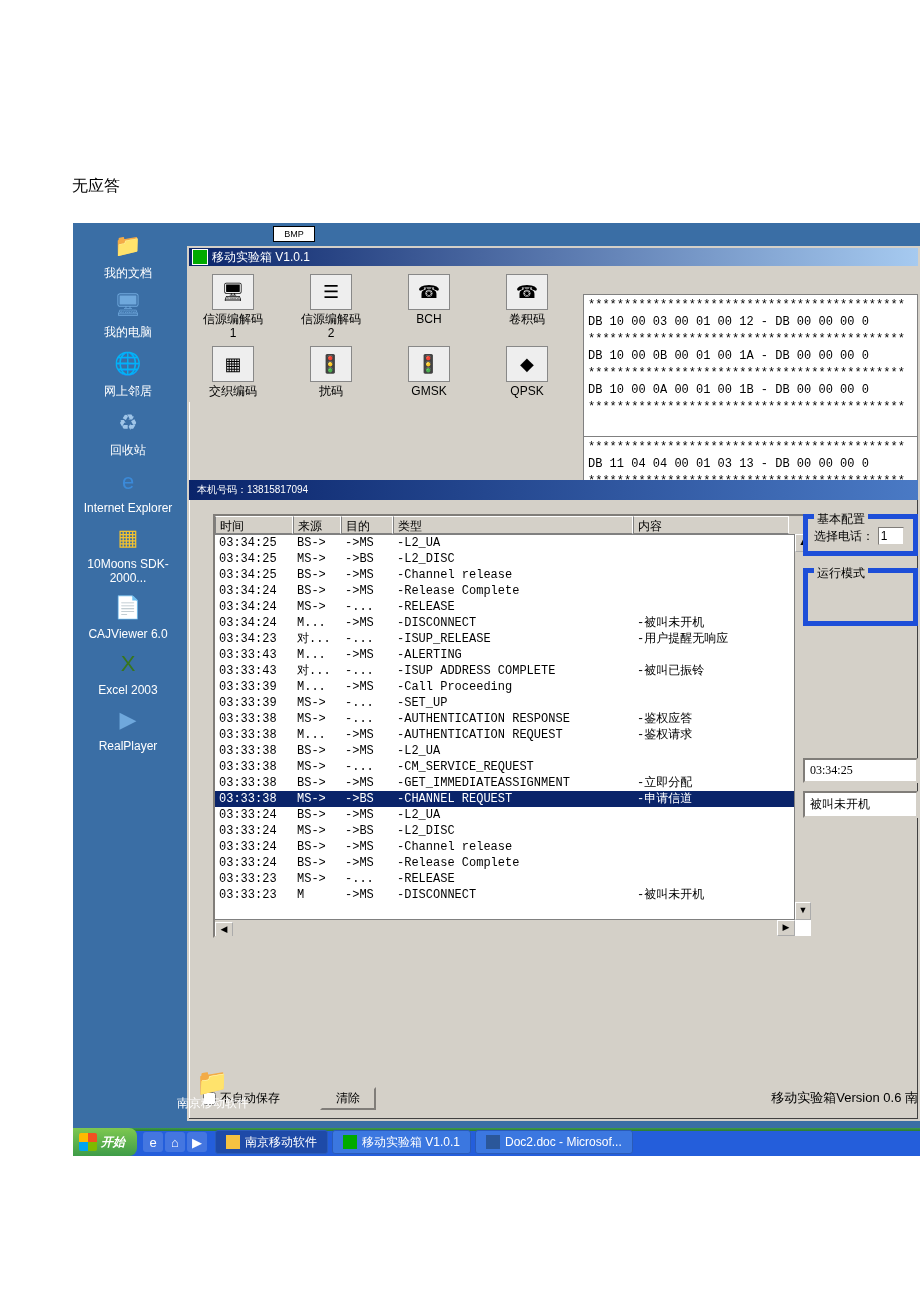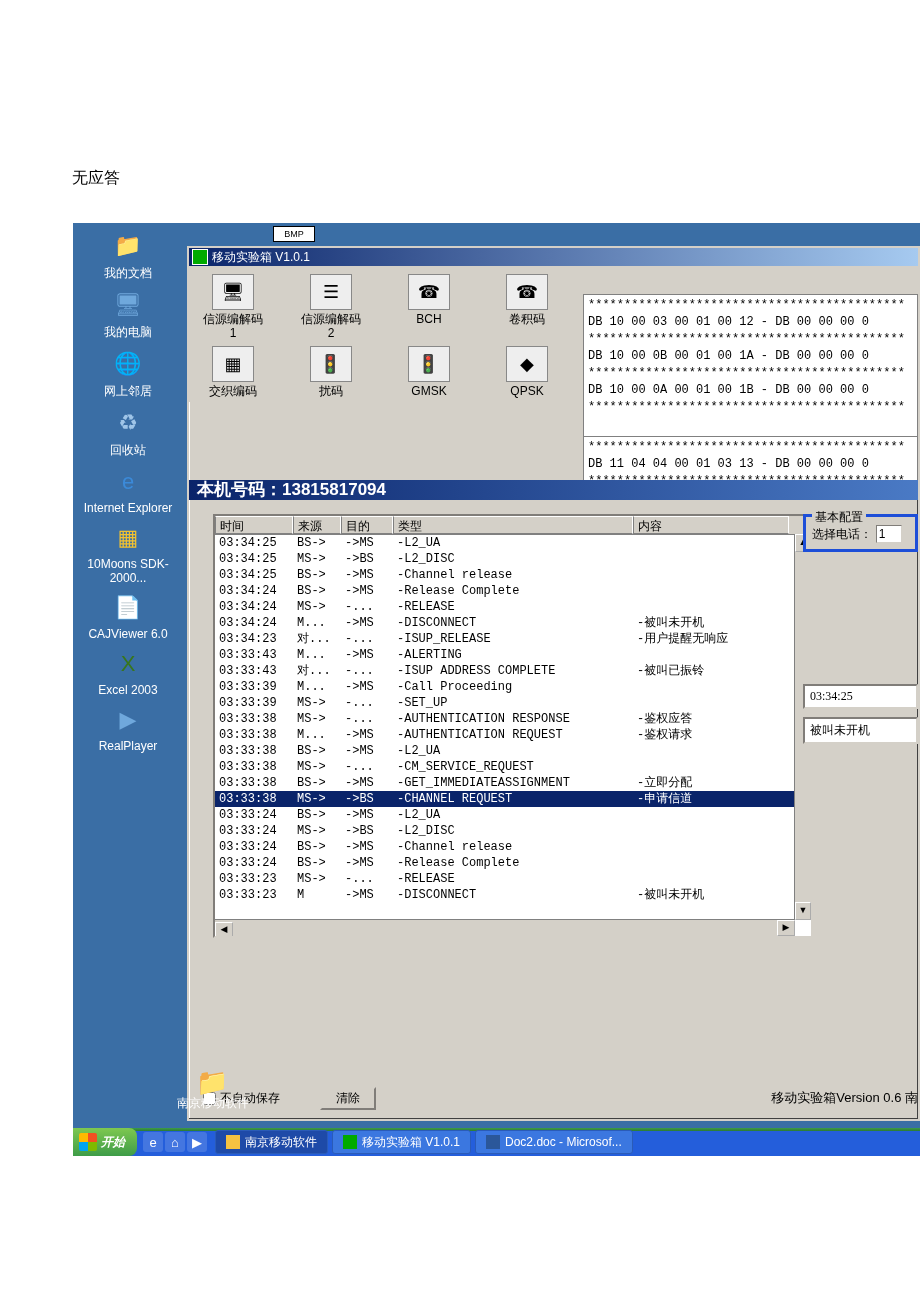--- a/index.html
+++ b/index.html
@@ -1,48 +1,48 @@
 <!DOCTYPE html>
 <html><head>
 <meta charset="utf-8">
 <style>
   html,body{margin:0;padding:0;font-family:"SimSun","宋体",sans-serif;font-size:13px;background:#fff;}
   .page{width:920px;height:1302px;position:relative;background:#fff;overflow:hidden;}
-  .heading{position:absolute;left:72px;top:168px;font-size:16px;color:#000;}
+  .heading{position:absolute;left:72px;top:176px;font-size:16px;color:#000;}
   .desktop{position:absolute;left:73px;top:223px;width:847px;height:933px;background:#3a6ea5;overflow:hidden;}
   .dicons{position:absolute;left:0;top:0;width:110px;}
   .dicon{display:flex;flex-direction:column;align-items:center;color:#fff;font-size:12px;text-align:center;margin-top:6px;margin-bottom:6px;}
   .dicon .ibox{width:34px;height:34px;border-radius:4px;display:flex;align-items:center;justify-content:center;font-size:22px;}
   .dicon span{margin-top:2px;display:block;}
   .dicons2{position:absolute;left:95px;top:295px;width:90px;}
   .bmp{position:absolute;left:200px;top:3px;width:40px;height:14px;background:#fff;border:1px solid #000;font-size:9px;text-align:center;line-height:14px;}
   .appwin{position:absolute;left:114px;top:23px;right:0;bottom:35px;background:#d4d0c8;border:2px solid #d4d0c8;box-shadow:inset -1px -1px 0 #404040,inset 1px 1px 0 #fff;}
   .titlebar{height:18px;background:linear-gradient(to right,#0a246a,#a6caf0);color:#fff;font-size:12px;display:flex;align-items:center;padding:0 3px;}
   .titlebar .tico{width:14px;height:14px;background:#0a0;margin-right:4px;border:1px solid #fff;}
   .toolarea{background:#d4d0c8;padding:8px 8px 4px 8px;display:flex;gap:26px;overflow:hidden;}
   .tbtn{display:flex;flex-direction:column;align-items:center;font-size:12px;color:#000;width:72px;text-align:center;}
   .tbtn .ticon{width:40px;height:34px;border:1px solid #888;background:#eee;display:flex;align-items:center;justify-content:center;font-size:18px;}
   .tbtn span{margin-top:2px;display:block;line-height:14px;}
   .hexpanel{position:absolute;right:0;top:46px;width:335px;height:180px;background:#fff;border:1px solid #808080;overflow:hidden;font-family:"Courier New",monospace;font-size:12px;line-height:17px;white-space:pre;padding:2px 4px;box-sizing:border-box;}
   .hexpanel2{position:absolute;right:0;top:188px;width:335px;height:50px;background:#fff;border:1px solid #808080;overflow:hidden;font-family:"Courier New",monospace;font-size:12px;line-height:17px;white-space:pre;padding:2px 4px;box-sizing:border-box;}
-  .subtitle{position:absolute;left:0;right:0;top:232px;height:20px;background:linear-gradient(to right,#0a246a,#4a7ac5);color:#fff;font-size:17px;font-weight:bold;line-height:20px;padding-left:8px;}
+  .subtitle{position:absolute;left:0;right:0;top:232px;height:20px;background:linear-gradient(to right,#0a246a,#4a7ac5);color:#fff;font-size:10px;font-weight:normal;line-height:20px;padding-left:8px;}
   .logarea{position:absolute;left:24px;top:266px;width:596px;height:420px;background:#fff;border:2px inset #d4d0c8;overflow:hidden;}
   .loghead{display:flex;background:#d4d0c8;border-bottom:1px solid #808080;font-size:12px;height:18px;}
   .loghead > div{border-right:1px solid #fff;border-left:1px solid #808080;border-top:1px solid #fff;border-bottom:1px solid #808080;padding:1px 4px;box-sizing:border-box;background:#d4d0c8;}
   .c0{width:78px;} .c1{width:48px;} .c2{width:52px;} .c3{width:240px;} .c4{width:156px;}
   .logbody{font-family:"Courier New",monospace;font-size:12px;line-height:16px;}
   .lrow{display:flex;white-space:nowrap;}
   .lrow > div{padding:0 4px;box-sizing:border-box;overflow:hidden;}
   .lrow.sel{background:#0a246a;color:#fff;}
   .vscroll{position:absolute;right:0;top:18px;bottom:16px;width:16px;background:#d4d0c8;border-left:1px solid #808080;}
   .vscroll .btn{height:16px;background:#d4d0c8;border:1px outset #fff;font-size:9px;text-align:center;line-height:14px;}
   .hscroll{position:absolute;left:0;right:16px;bottom:0;height:16px;background:#d4d0c8;border-top:1px solid #808080;}
   .hscroll .btn{width:16px;height:14px;display:inline-block;background:#d4d0c8;border:1px outset #fff;font-size:9px;text-align:center;line-height:12px;}
   .sidepanel{position:absolute;right:0;top:266px;width:115px;}
-  .grp{border:3px solid #1d4ed8;padding:8px 6px 6px 6px;margin-bottom:12px;position:relative;background:#d4d0c8;}
+  .grp{border:5px solid #1d4ed8;padding:8px 6px 6px 6px;margin-bottom:12px;position:relative;background:#d4d0c8;}
   .grp .gt{position:absolute;top:-8px;left:6px;background:#d4d0c8;padding:0 3px;font-size:12px;}
   .grp label{font-size:12px;}
   .grp input[type=text]{width:20px;border:1px inset #d4d0c8;font-size:12px;background:#fff;}
   .infobox{background:#fff;border:2px inset #d4d0c8;padding:3px 5px;font-size:12px;margin-bottom:8px;font-family:"SimSun";}
   .botbar{position:absolute;left:14px;right:0;bottom:10px;height:22px;display:flex;align-items:center;font-size:12px;}
   .botbar input[type=checkbox]{margin:0 4px 0 0;}
   .botbar .btn97{border:2px outset #d4d0c8;background:#d4d0c8;padding:1px 14px;margin-left:40px;font-size:12px;}
   .verlabel{position:absolute;right:0;bottom:12px;font-size:13px;}
   .taskbar{position:absolute;left:0;right:0;bottom:0;height:28px;background:linear-gradient(to bottom,#3e9c48,#2a7a34 3px,#245edb 3px,#245edb);display:flex;align-items:center;font-size:12px;color:#fff;}
   .startbtn{height:28px;background:linear-gradient(to bottom,#7ec850,#3e9c48);padding:0 12px 0 6px;display:flex;align-items:center;font-weight:bold;font-style:italic;color:#fff;border-radius:0 8px 8px 0;}
@@ -364,20 +364,23 @@
           <span class="btn" style="float:right">▶</span>
         </div>
       </div>
 
       <div class="sidepanel">
         <div class="grp">
           <div class="gt">基本配置</div>
           <label>选择电话：</label>
           <input type="text" value="1" style="">
         </div>
+        <div class="grp" style="height:34px;">
+          <div class="gt">运行模式</div>
+        </div>
         <div style="height:120px;"></div>
         <div class="infobox">03:34:25</div>
         <div class="infobox">被叫未开机</div>
       </div>
 
       <div class="botbar">
         <input type="checkbox" style="">
         <label>不自动保存</label>
         <button class="btn97">清除</button>
       </div>

